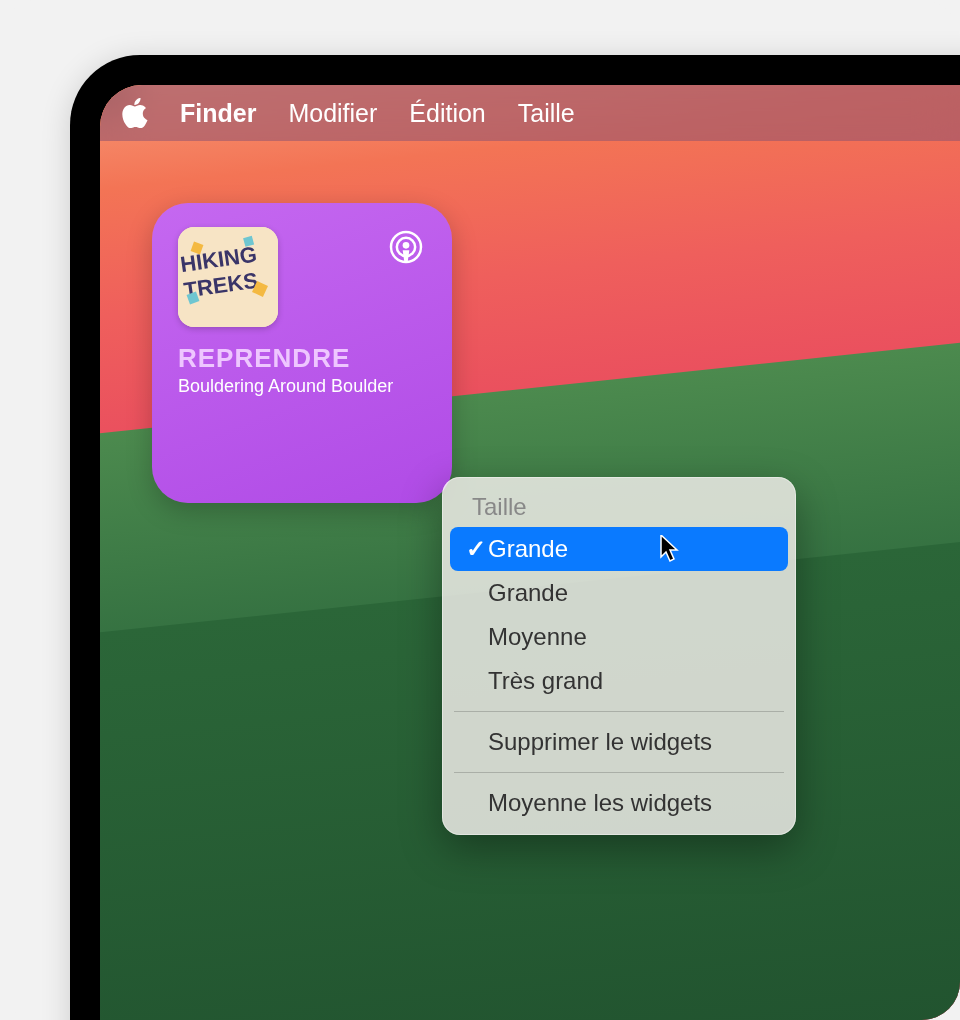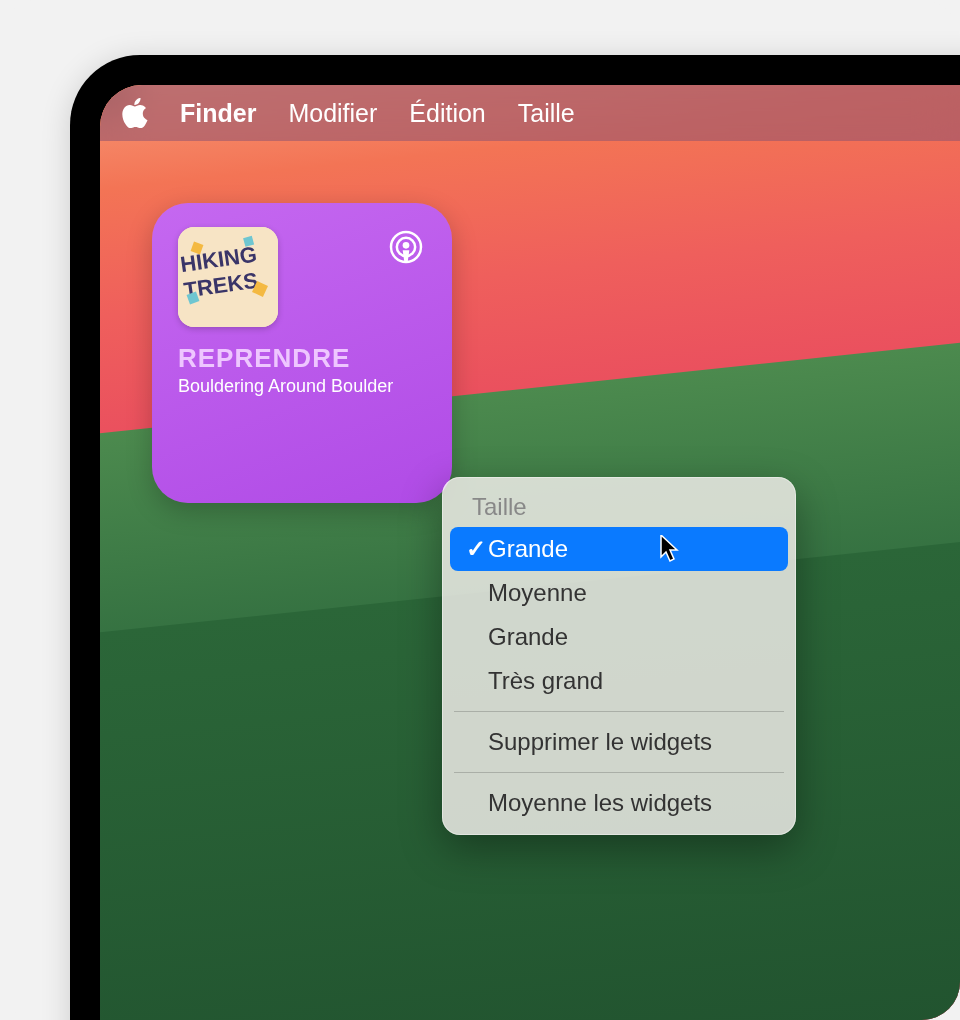--- a/index.html
+++ b/index.html
@@ -250,25 +250,25 @@
 
       <div class="context-menu">
         <div class="section-title">Taille</div>
 
         <div class="item active">
           <span class="check">✓</span>
           <span>Grande</span>
         </div>
         <div class="item">
           <span class="check"></span>
+          <span>Grande</span>
+        </div>
+        <div class="item">
+          <span class="check"></span>
           <span>Moyenne</span>
-        </div>
-        <div class="item">
-          <span class="check"></span>
-          <span>Grande</span>
         </div>
         <div class="item">
           <span class="check"></span>
           <span>Très grand</span>
         </div>
 
         <div class="separator"></div>
 
         <div class="item">
           <span class="check"></span>

